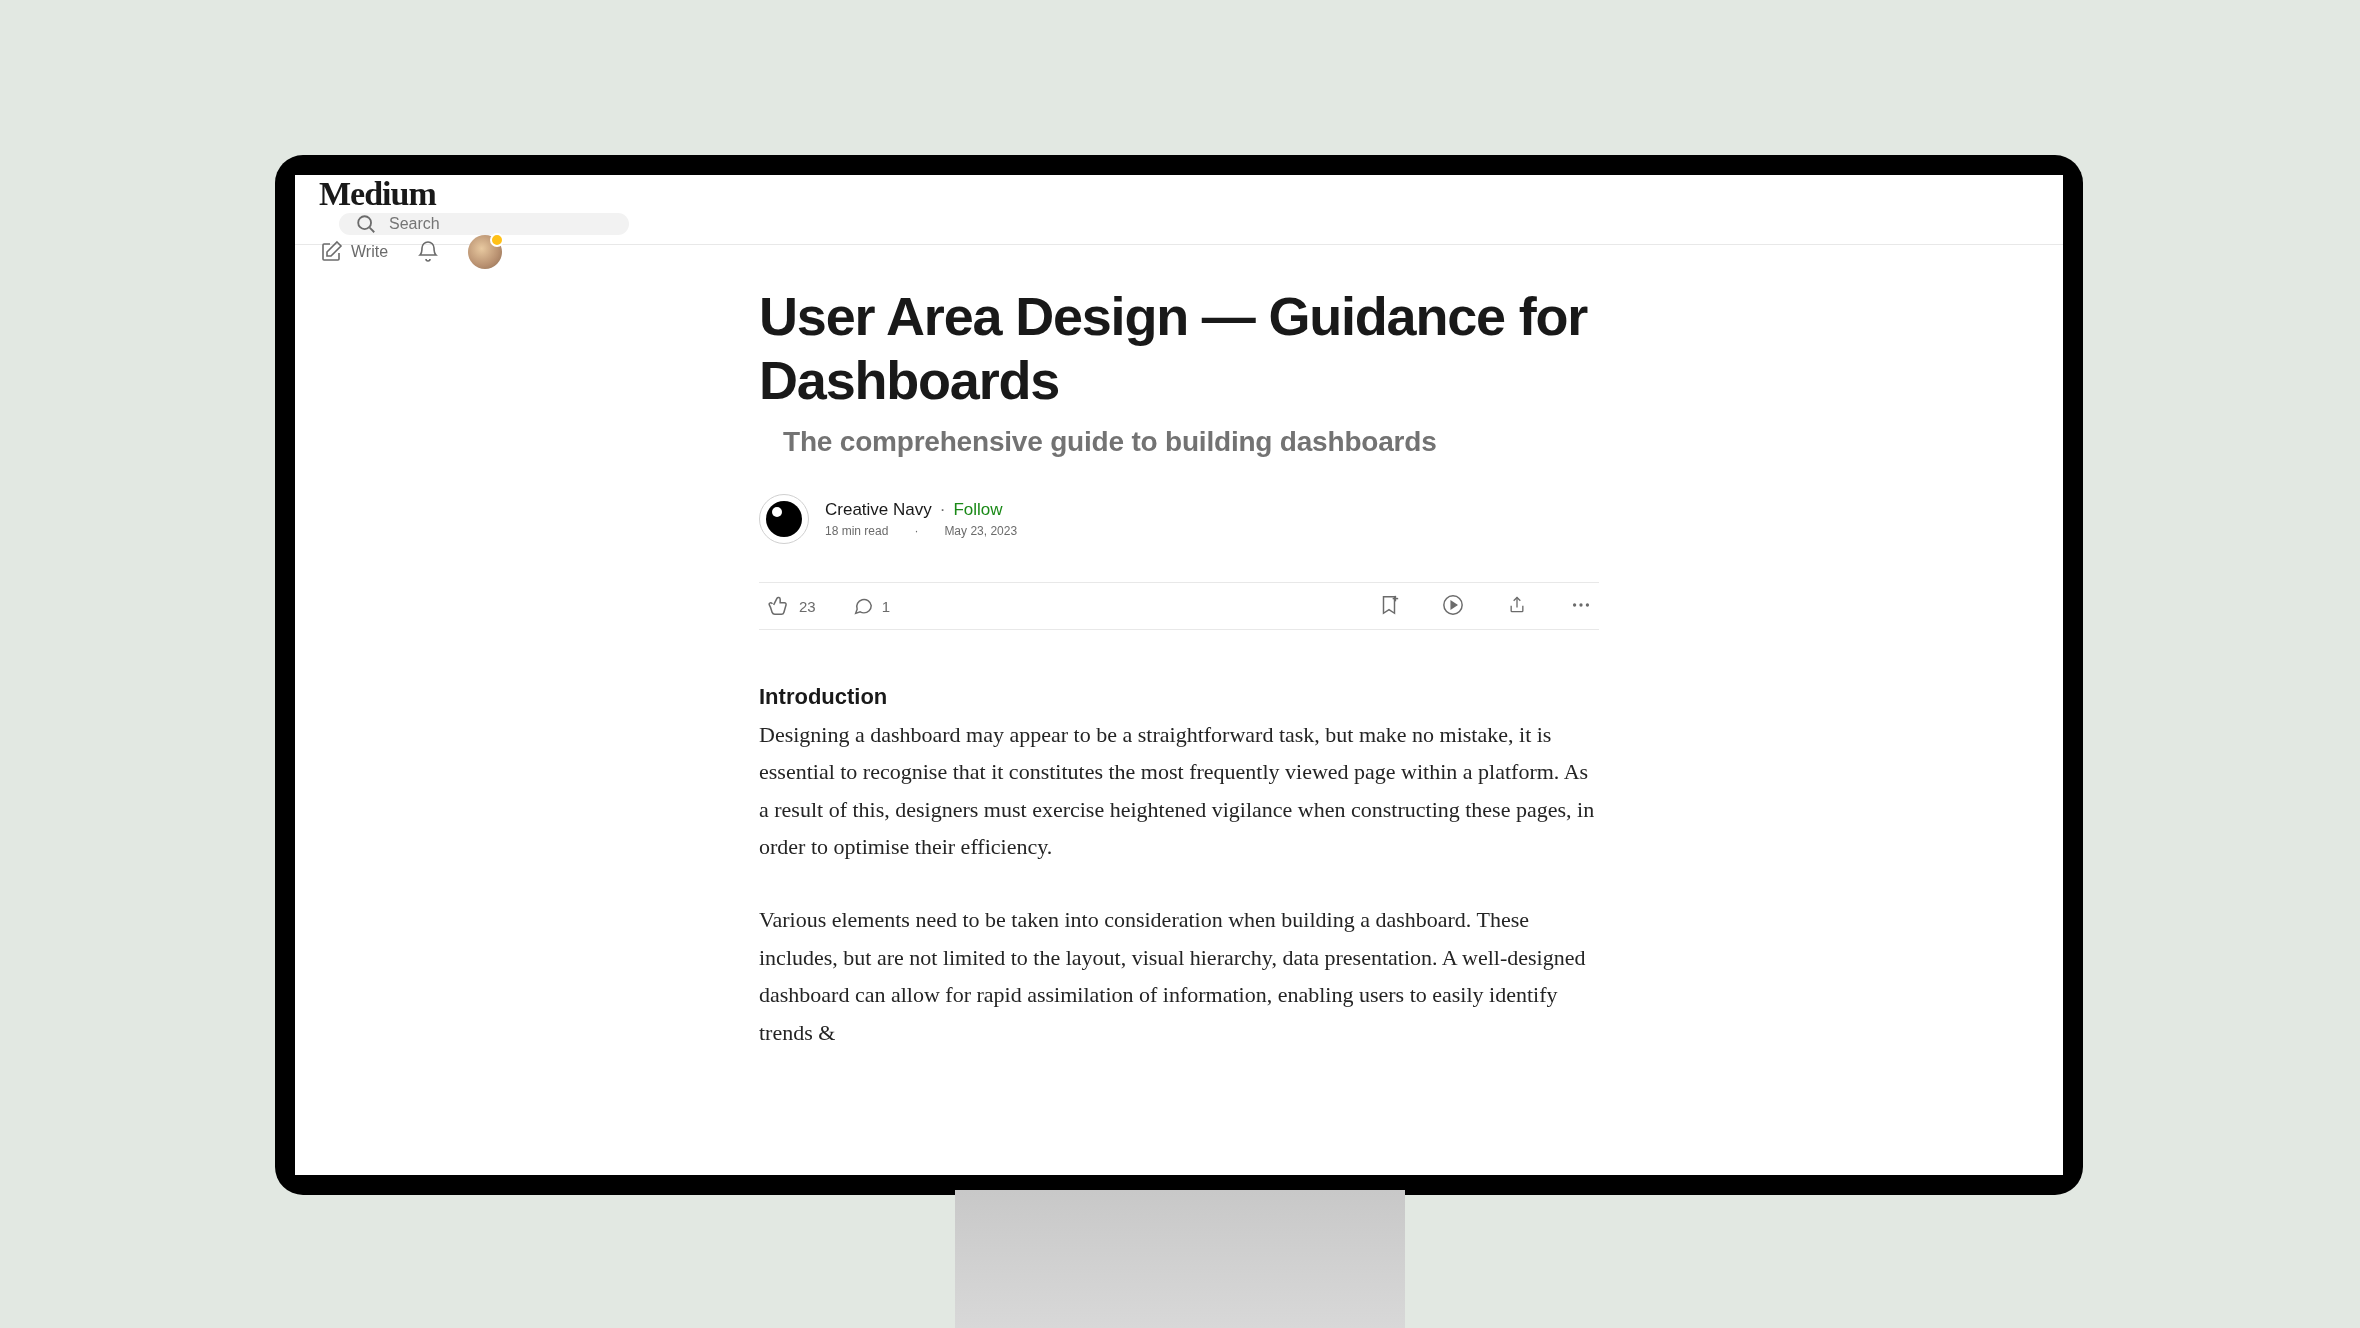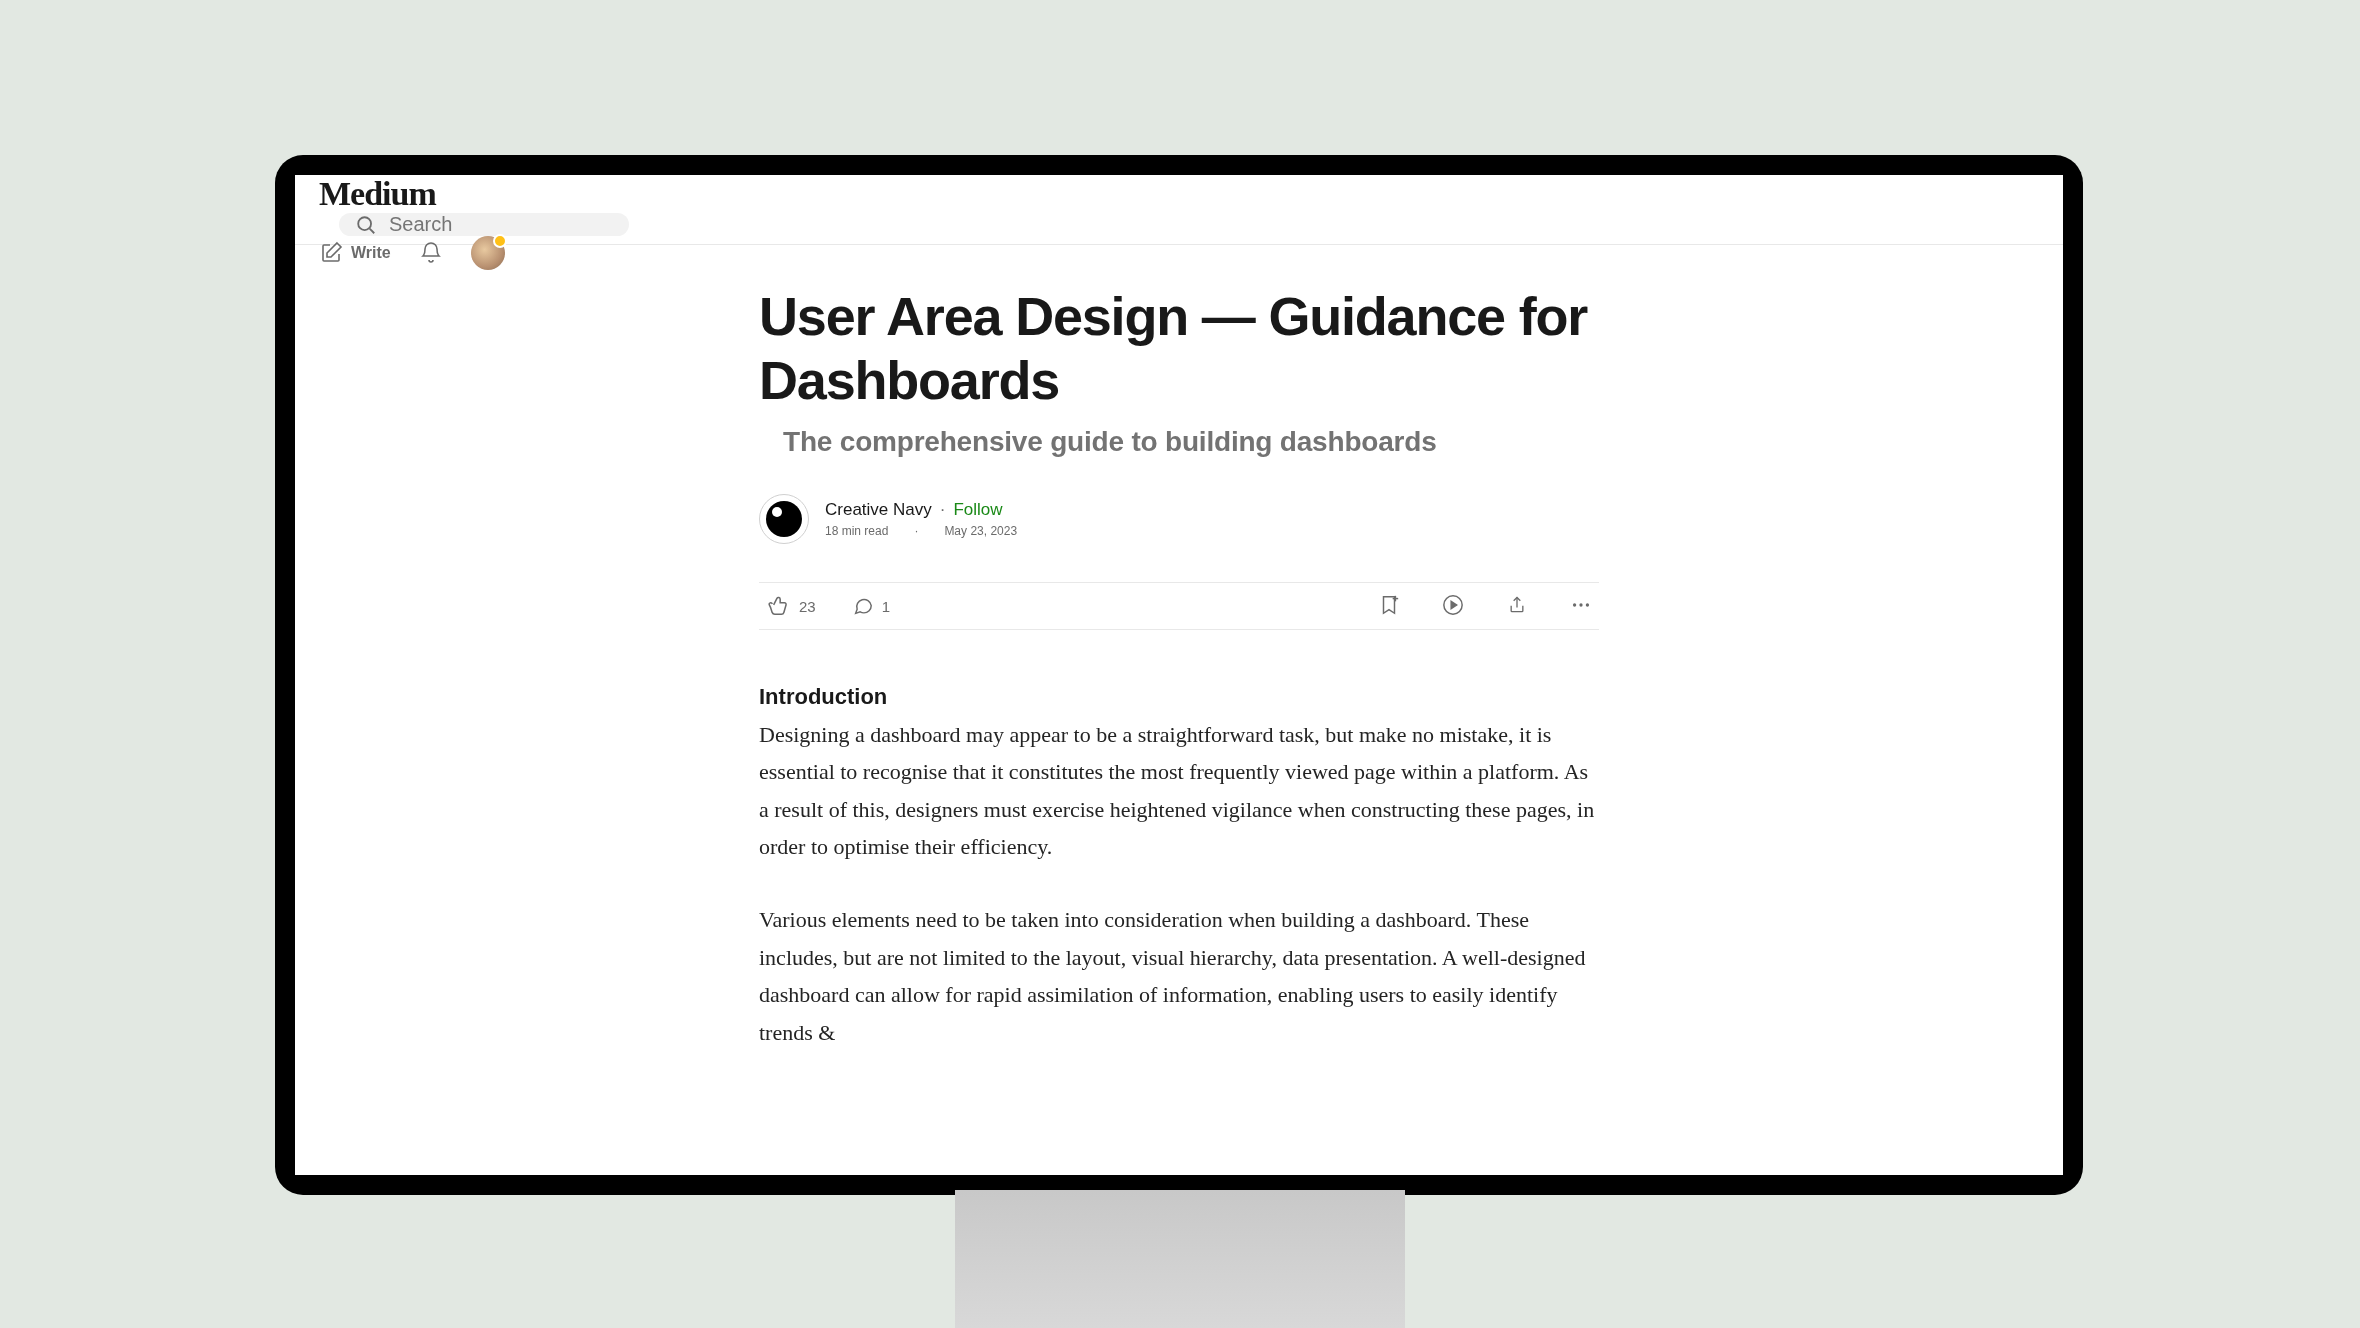--- a/index.html
+++ b/index.html
@@ -59,24 +59,24 @@
     border-radius: 999px;
     display: flex;
     align-items: center;
     height: 44px;
     width: 290px;
     padding: 0 16px;
   }
   .search-icon-svg { width: 22px; height: 22px; color: #6b6b6b; flex-shrink: 0; }
   .search-input {
     border: none; outline: none; background: transparent;
-    margin-left: 12px; font-size: 20px; color: #6b6b6b; width: 100%;
+    margin-left: 12px; font-size: 16px; color: #6b6b6b; width: 100%;
   }
   .header-spacer { flex: 1; }
-  .header-actions { display: flex; align-items: center; gap: 28px; font-weight: bold; }
+  .header-actions { display: flex; align-items: center; gap: 28px; }
   .write-btn { display: flex; align-items: center; gap: 8px; color: #6b6b6b; font-size: 16px; cursor: pointer; }
   .icon-svg { width: 24px; height: 24px; color: #6b6b6b; }
   .bell-btn { cursor: pointer; display: flex; align-items: center; }
   .avatar {
     width: 34px; height: 34px; border-radius: 50%;
     background: radial-gradient(circle at 40% 40%, #e8c9a0 0%, #b89070 60%, #8a6a50 100%);
     position: relative; cursor: pointer;
   }
   .avatar-badge {
     position: absolute; top: -2px; right: -2px; width: 14px; height: 14px;

